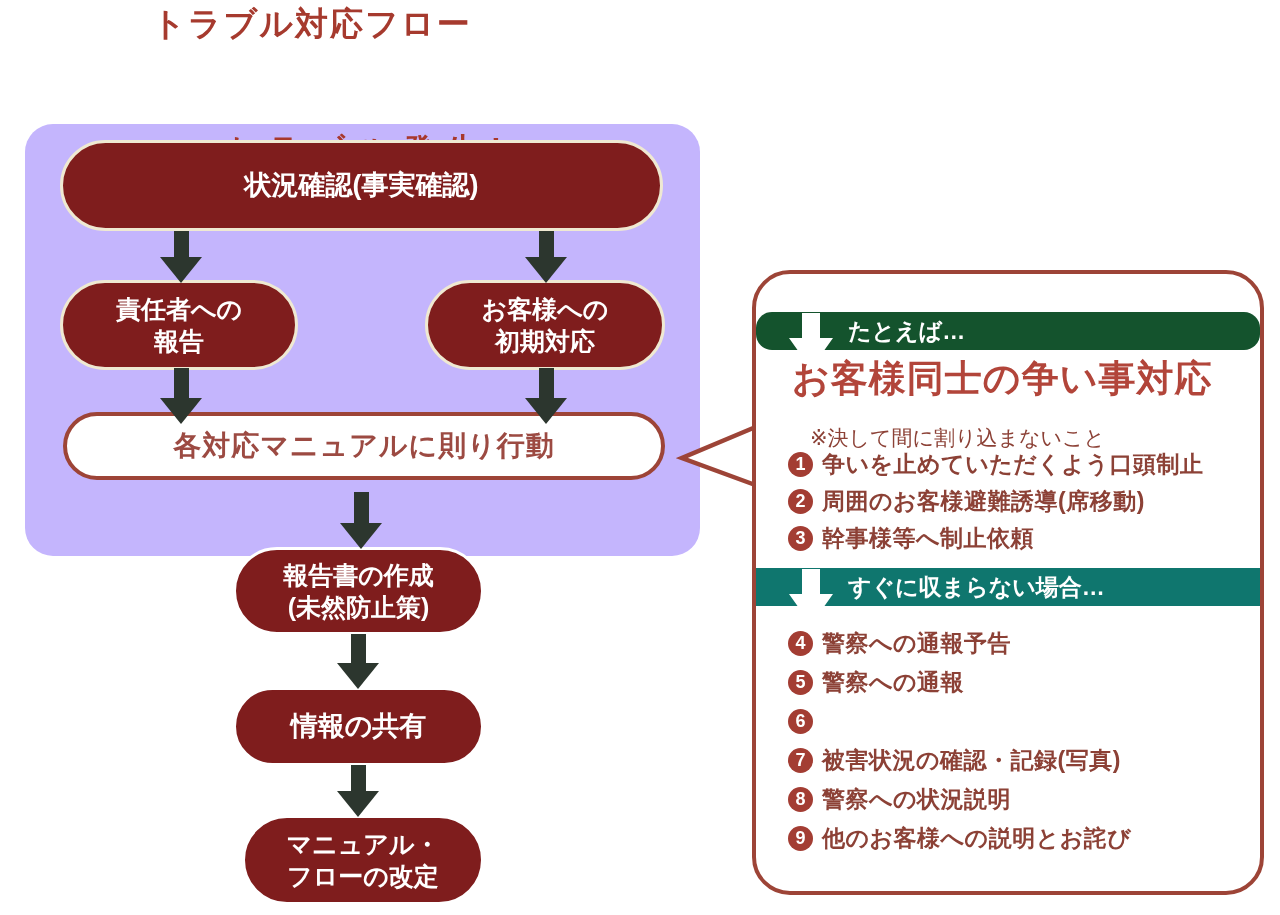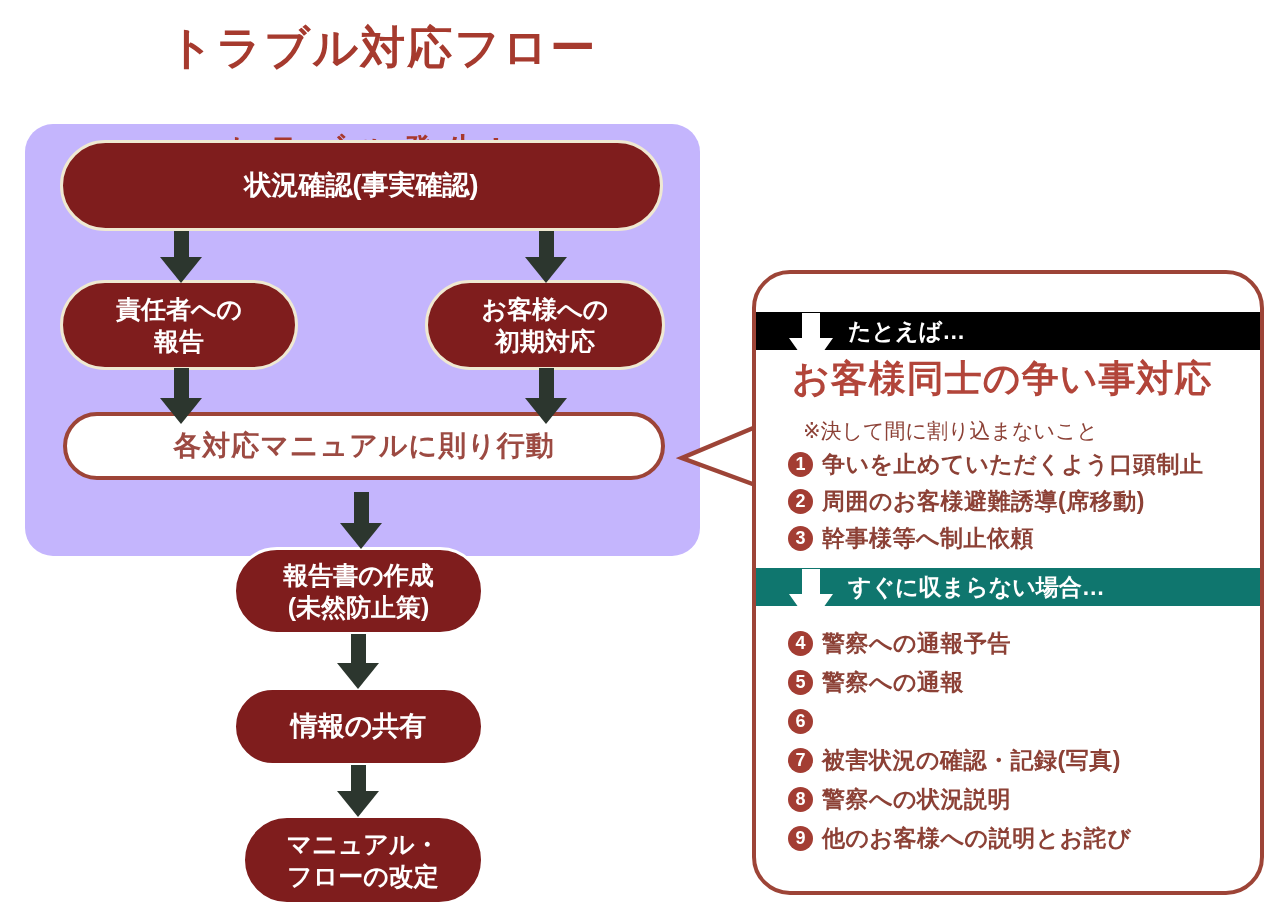--- a/index.html
+++ b/index.html
@@ -2,22 +2,22 @@
 <html><head>
 <meta charset="utf-8">
 <style>
   html,body{margin:0;padding:0;background:#ffffff;}
   .canvas{
     position:relative;width:1280px;height:915px;overflow:hidden;background:#ffffff;
     font-family:"Liberation Sans","DejaVu Sans",sans-serif;
   }
   
   .title{
-    position:absolute;left:152px;top:2px;margin:16px;
-    font-size:45px;font-weight:bold;letter-spacing:2px;color:#a63a2e;
+    position:absolute;left:152px;top:2px;margin:0;
+    font-size:33px;font-weight:bold;letter-spacing:2px;color:#a63a2e;
   }
   
   .beige{
     position:absolute;left:25px;top:86px;width:675px;height:432px;
     background:#c4b5fd;border-radius:28px;margin-top:38px;
   }
   .flow-banner{
     position:absolute;left:0;right:0;top:5px;text-align:center;
     font-size:31px;font-weight:bold;color:#a8382c;letter-spacing:13px;padding-left:13px;
   }
@@ -46,29 +46,29 @@
   
   .callout{
     position:absolute;left:752px;top:270px;width:512px;height:625px;
     background:#ffffff;border:4px solid #9d4437;border-radius:38px;box-sizing:border-box;
   }
   .banner{
     position:absolute;left:0;right:0;height:38px;overflow:visible;
     display:flex;align-items:center;color:#ffffff;font-weight:bold;font-size:23px;
   }
   .banner .label{margin-left:92px;}
-  .banner.b1{top:38px;background:#000000;}
+  .banner.b1{top:38px;background:#14532d;border-radius:16px;}
   .banner.b2{top:294px;background:#0f766e;}
   .banner svg{position:absolute;left:32px;top:1px;}
   .callout-heading{
     position:absolute;left:36px;top:80px;margin:0;
     font-size:37px;font-weight:bold;color:#b2453a;letter-spacing:1px;
   }
   .callout-note{
-    position:absolute;left:38px;top:134px;margin:9px;
+    position:absolute;left:38px;top:134px;margin:16px;
     font-size:21px;color:#8c4136;font-weight:normal;
   }
   .steps{position:absolute;left:32px;right:14px;display:flex;flex-direction:column;}
   .steps.s1{top:172px;}
   .steps.s1 .step{height:37px;}
   .steps.s2{top:350px;}
   .steps.s2 .step{height:39px;}
   .step{display:flex;align-items:center;gap:9px;}
   .step .num{
     width:25px;height:25px;border-radius:50%;background:#a33d33;color:#ffffff;

